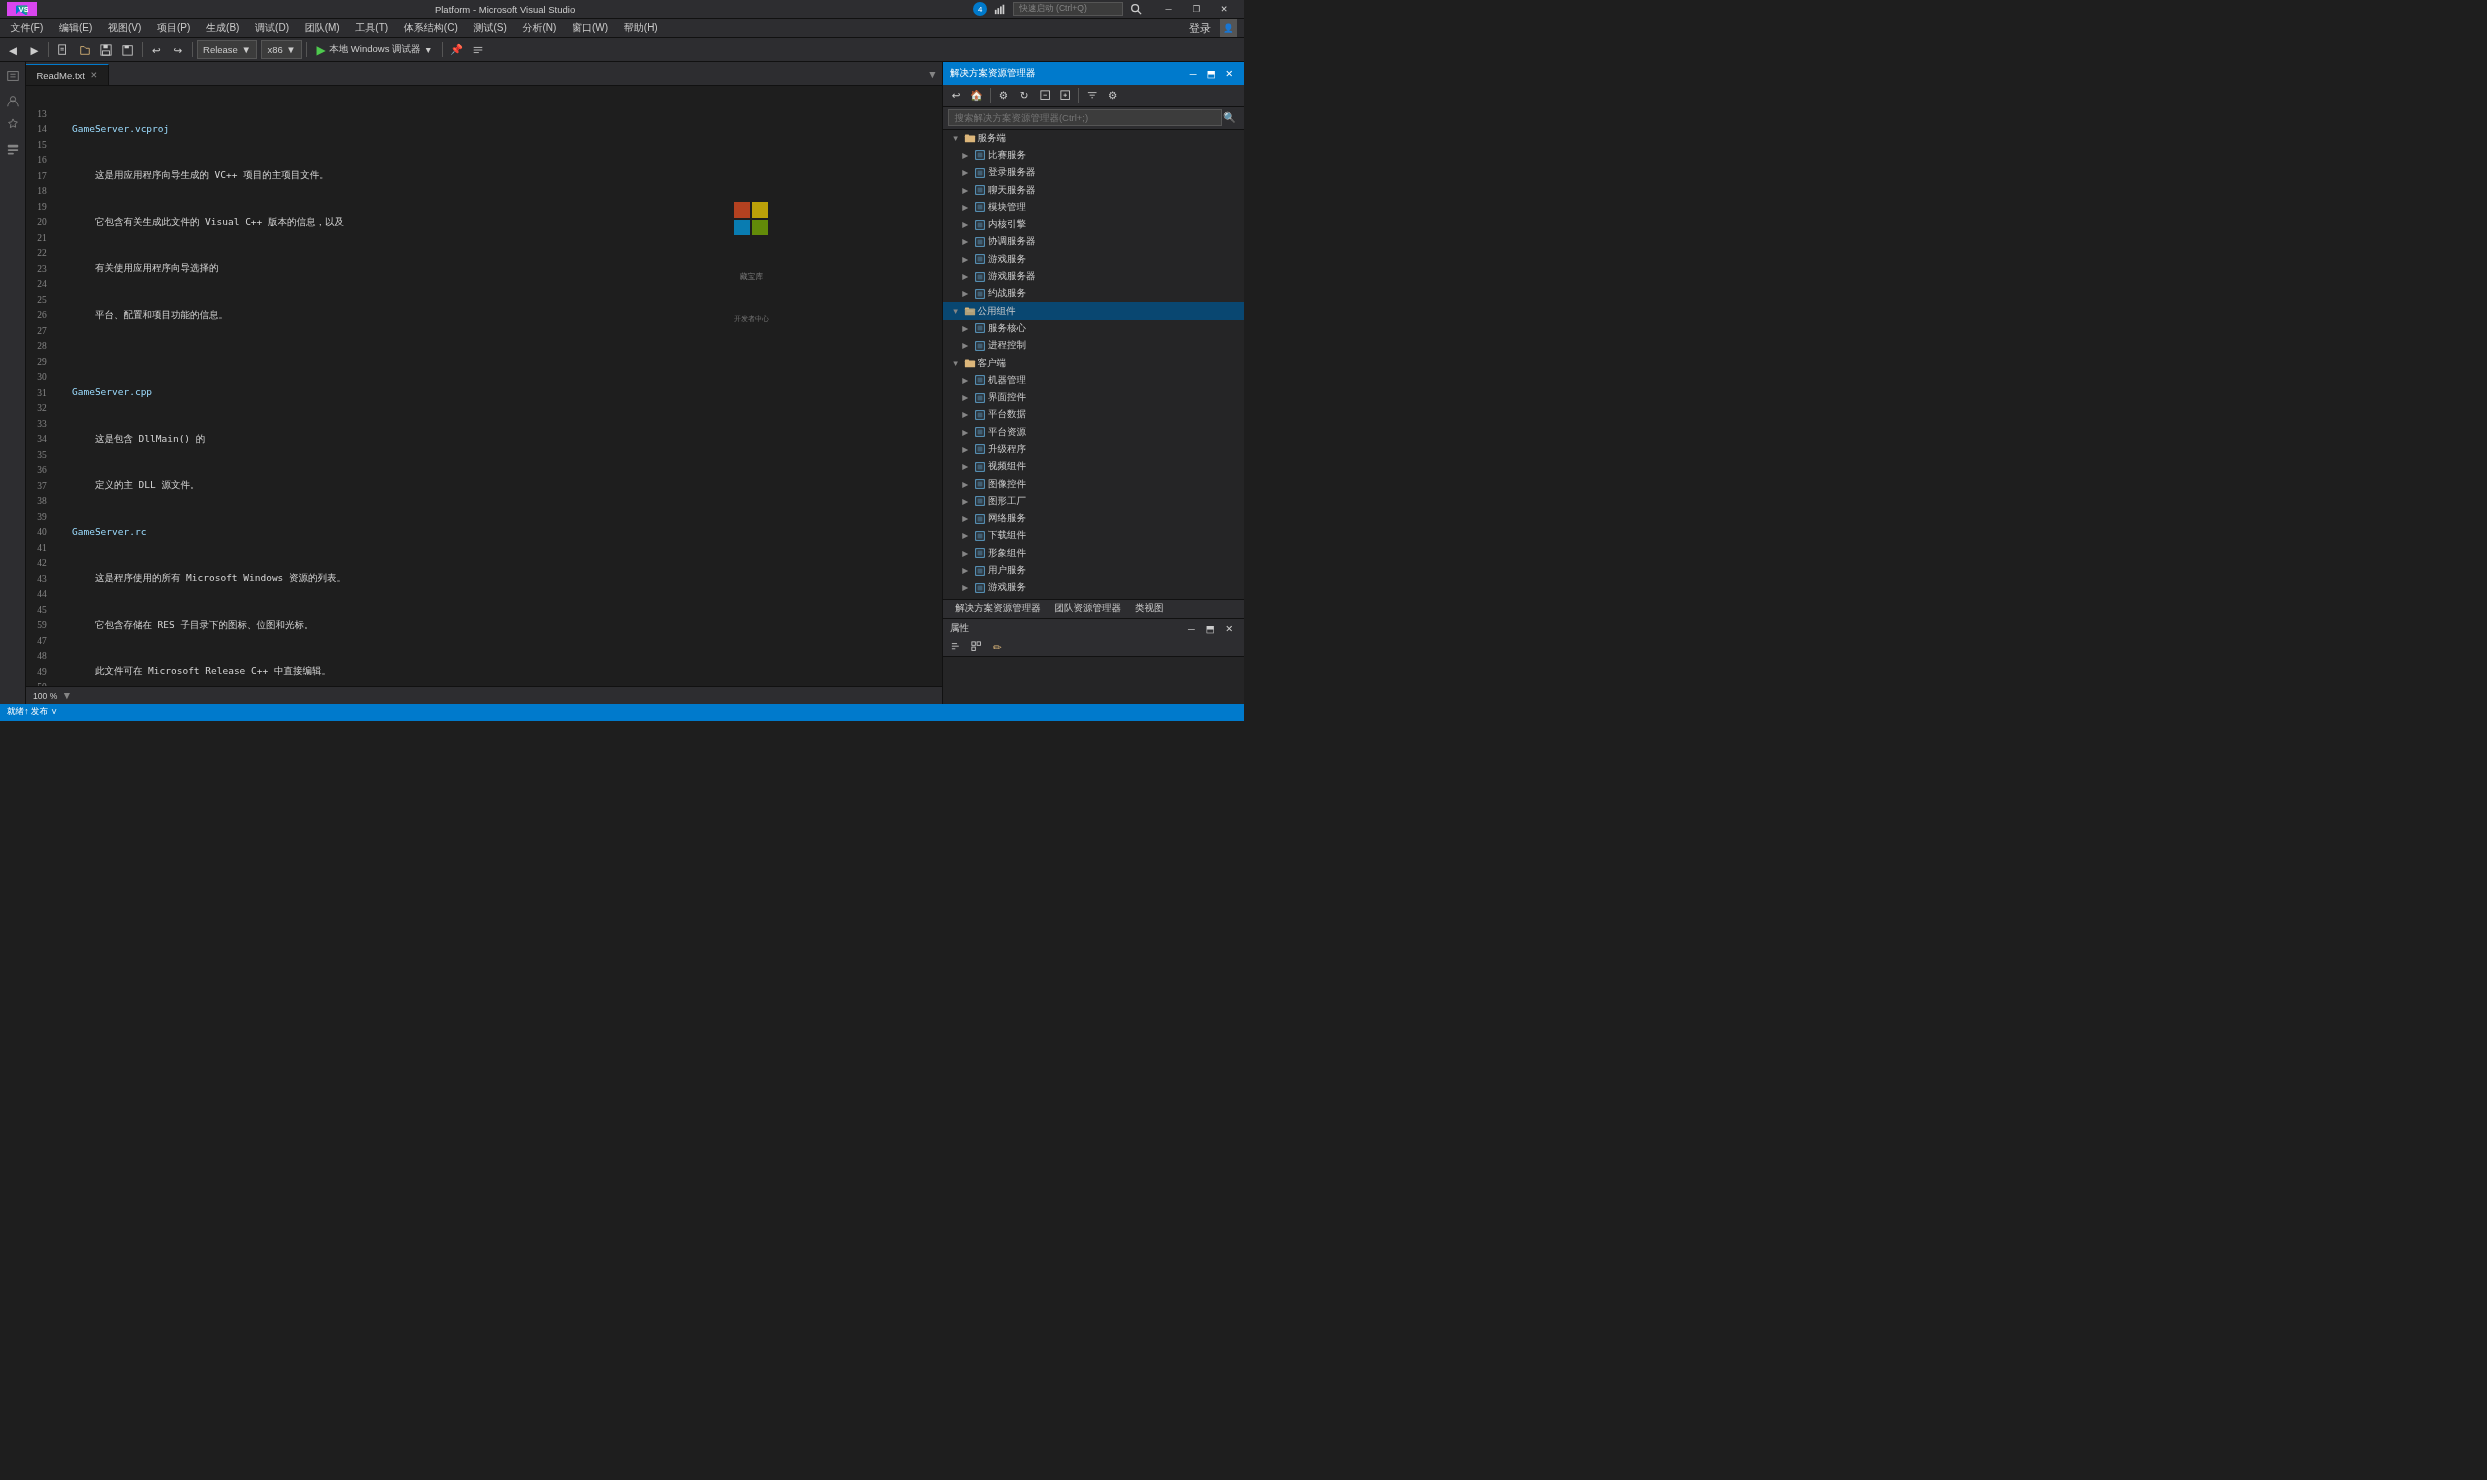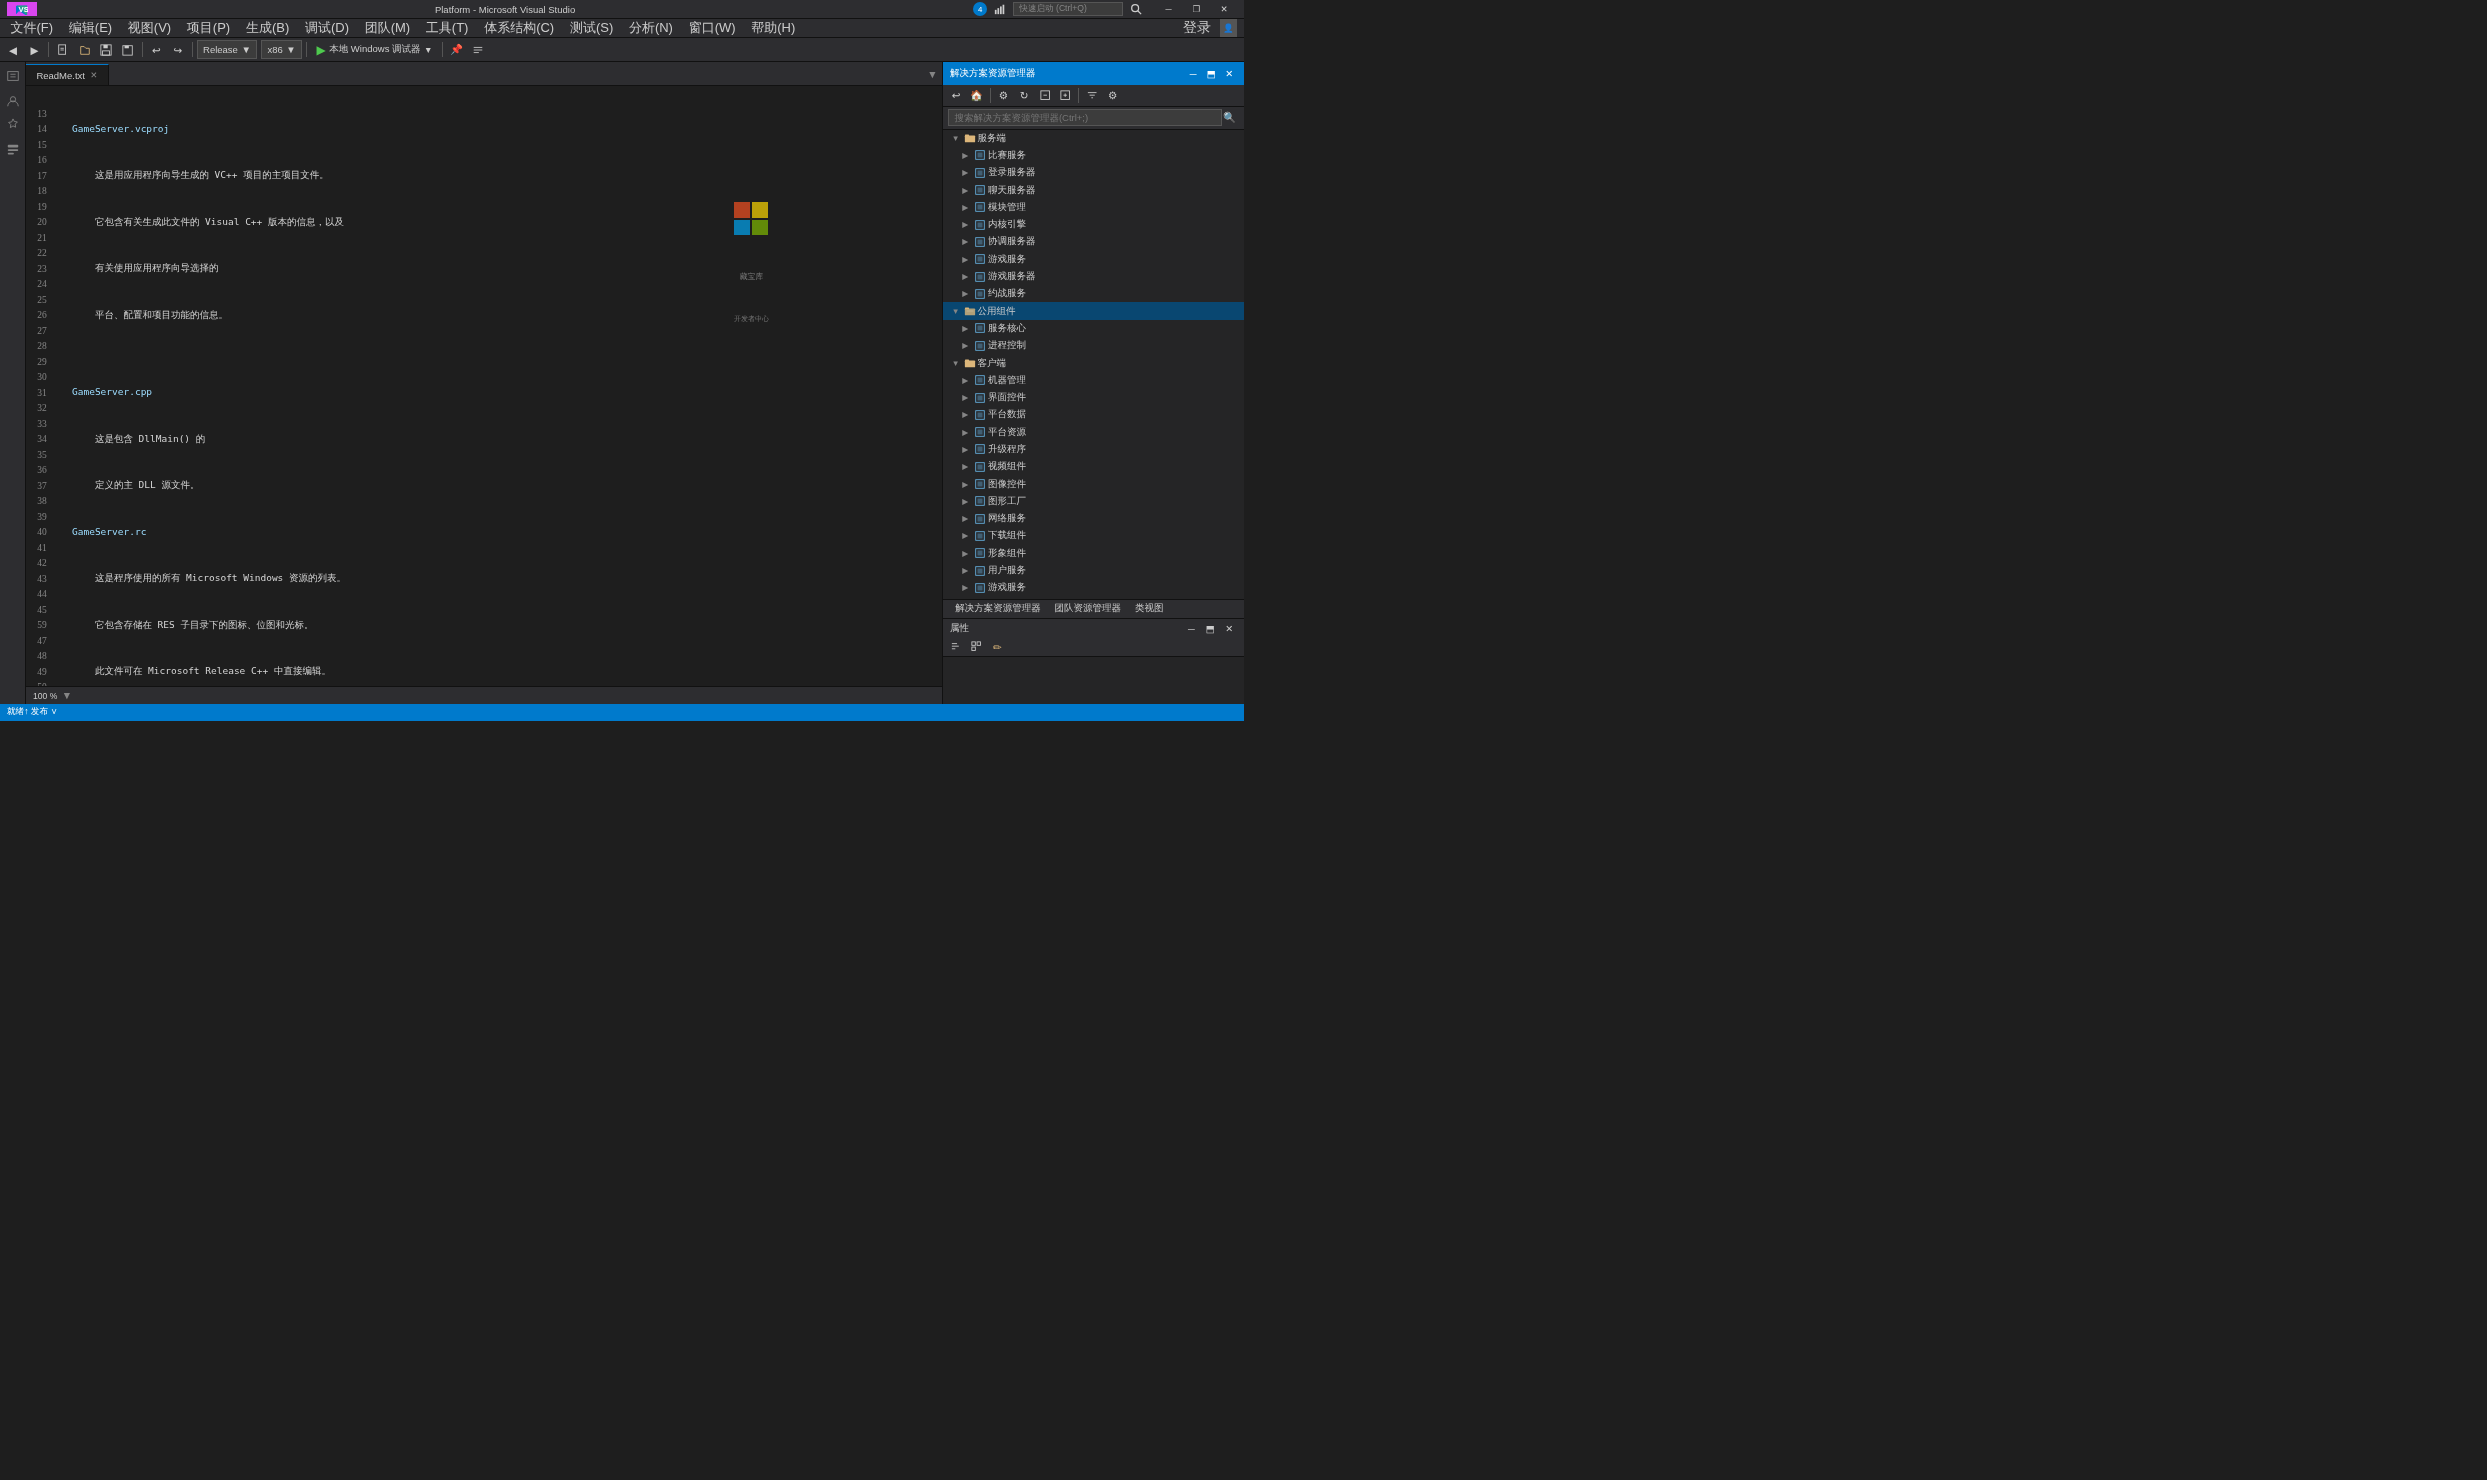--- a/index.html
+++ b/index.html
@@ -55,21 +55,21 @@
       display: flex;
       align-items: center;
       padding: 0 3.5px;
       gap: 1.7px;
       border-bottom: 0.9px solid #111;
     }
     .menu-item {
       padding: 1.7px 7px;
       color: #ccc;
       cursor: pointer;
-      font-size: 13px;
+      font-size: 10px;
       white-space: nowrap;
     }
 
     
     #toolbar {
       height: 24px;
       background: #2d2d30;
       display: flex;
       align-items: center;
       padding: 0 3.5px;
@@ -475,21 +475,21 @@
   <div class="menu-item">项目(P)</div>
   <div class="menu-item">生成(B)</div>
   <div class="menu-item">调试(D)</div>
   <div class="menu-item">团队(M)</div>
   <div class="menu-item">工具(T)</div>
   <div class="menu-item">体系结构(C)</div>
   <div class="menu-item">测试(S)</div>
   <div class="menu-item">分析(N)</div>
   <div class="menu-item">窗口(W)</div>
   <div class="menu-item">帮助(H)</div>
-  <div style="margin-left:auto;padding:0 7px;font-size:14px;color:#ccc;cursor:pointer;">登录</div>
+  <div style="margin-left:auto;padding:0 7px;font-size:11px;color:#ccc;cursor:pointer;">登录</div>
   <div style="width:17.3px;height:17.3px;background:#555;display:flex;align-items:center;justify-content:center;font-size:8.6px;color:#ccc;cursor:pointer;margin-right:3.5px;">👤</div>
 </div>
 
 <div id="toolbar">
 
   <button class="toolbar-btn">◀</button>
   <button class="toolbar-btn">▶</button>
   <div class="toolbar-separator"></div>
 
   <button class="toolbar-btn">

